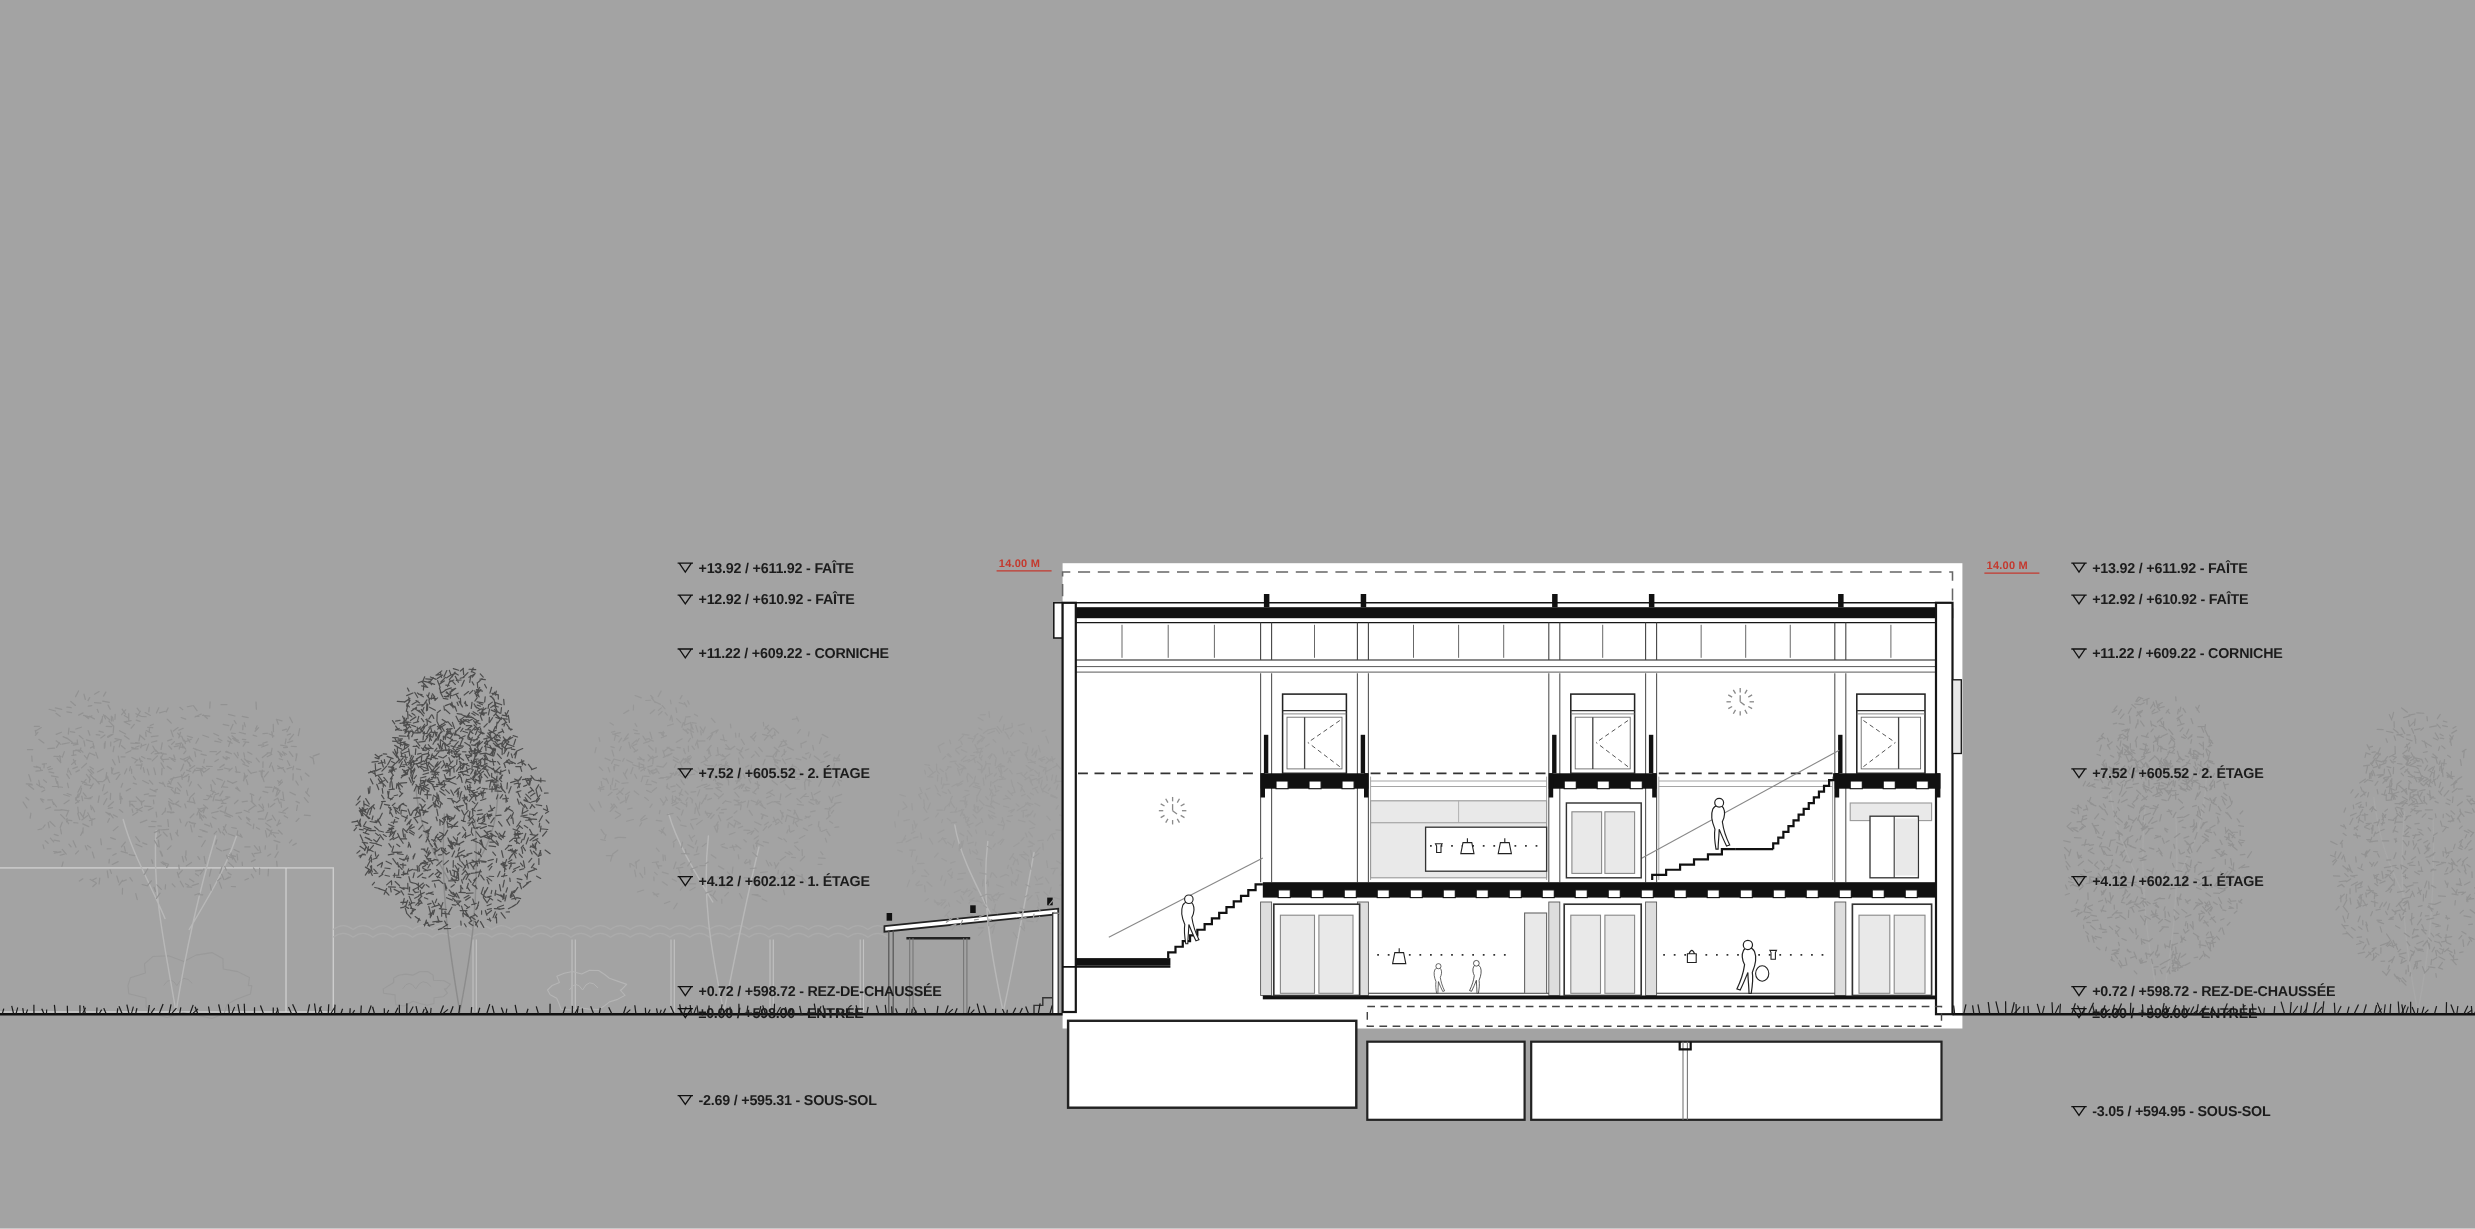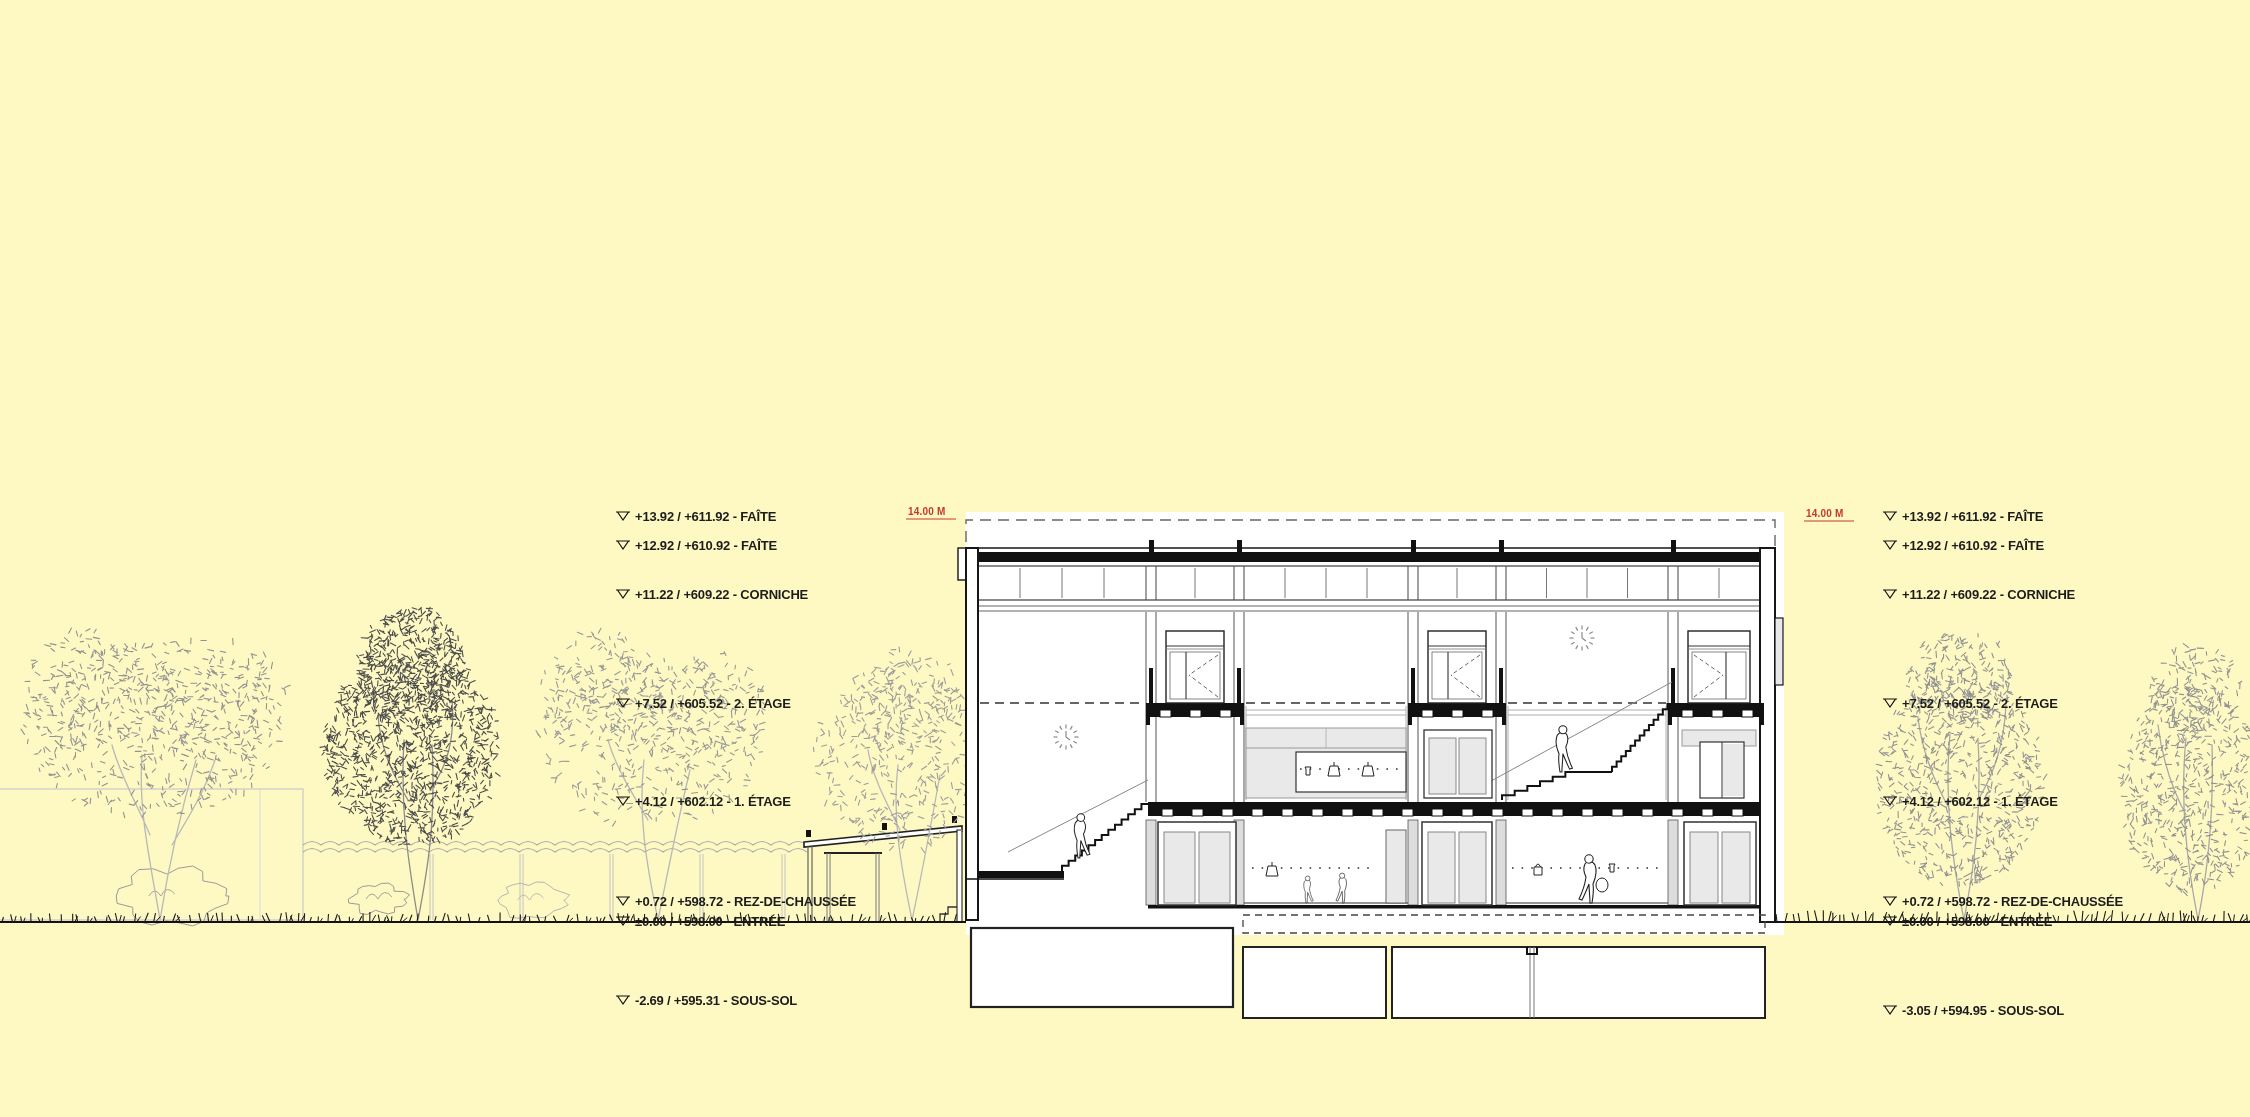--- a/index.html
+++ b/index.html
@@ -1,16 +1,16 @@
 <!DOCTYPE html>
 <html><head>
 <meta charset="utf-8">
 <style>
   html,body{margin:0;padding:0;background:#ffffff;}
-  #stage{position:relative;width:2250px;height:1117px;background:#fef9c3;overflow:hidden;text-align:right;}
+  #stage{position:relative;width:2250px;height:1117px;background:#a3a3a3;overflow:hidden;text-align:right;}
   svg text{font-family:"Liberation Sans","DejaVu Sans",sans-serif;}
   .lvl-label{font-size:13px;font-weight:700;letter-spacing:-0.2px;fill:#1c1c1c;}
   .dim-label{font-size:10px;font-weight:700;letter-spacing:0.2px;}
 </style>
 </head>
 <body>
 
 <div id="stage"><svg width="2250" height="1117" viewBox="0 0 2250 1117">
       <g>
         <rect x="-4" y="789" width="307" height="131" fill="none" stroke="#cdcdcd" stroke-width="1.3"></rect>

